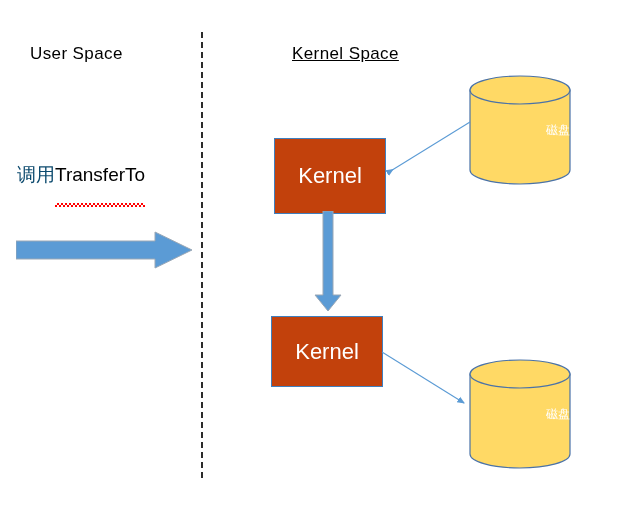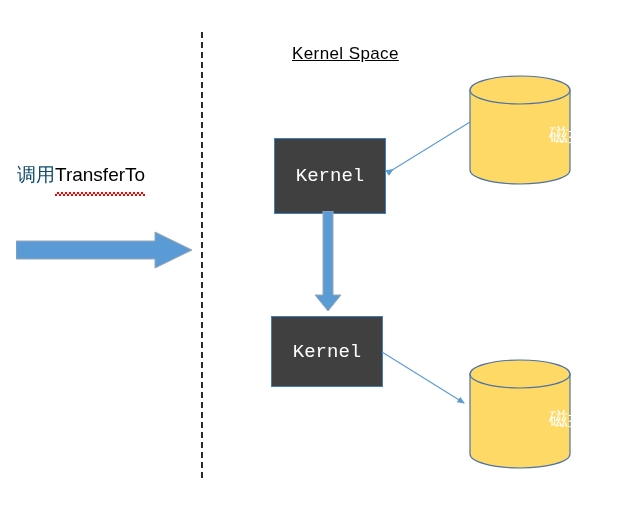--- a/index.html
+++ b/index.html
@@ -45,21 +45,21 @@
     top: 162px;
     font-size: 19px;
     color: #000000;
     white-space: nowrap;
     font-family: "Liberation Sans", sans-serif;
   }
   #call-label .cjk { color:#0c4a6e; }
   #call-label .misspelled {
     position: relative;
     color: #000000;
-    padding-bottom: 8px;
+    padding-bottom: 19px;
   }
   #call-label .misspelled::after {
     content: "";
     position: absolute;
     left: 0;
     right: 0;
     bottom: -3px;
     height: 4px;
     background-image:
       radial-gradient(circle at 1px 3px, #ff0000 1.1px, rgba(255,0,0,0) 1.4px),
@@ -73,28 +73,28 @@
     position: absolute;
     left: 16px;
     top: 230px;
     width: 177px;
     height: 40px;
   }
 
   
   .kernel-box {
     position: absolute;
-    background: #404040;
+    background: #c2410c;
     border: 1px solid #3f7fbe;
     color: #ffffff;
-    font-size: 19px;
+    font-size: 22px;
     display: flex;
     align-items: center;
     justify-content: center;
-    font-family: Liberation Mono, monospace;
+    font-family: Liberation Sans, sans-serif;
   }
   #kernel-box-top    { left: 274px; top: 138px; width: 110px; height: 74px; }
   #kernel-box-bottom { left: 271px; top: 316px; width: 110px; height: 69px; }
 
   
   #kernel-flow-arrow {
     position: absolute;
     left: 311px;
     top: 211px;
     width: 34px;
@@ -108,41 +108,41 @@
     height: 108px;
   }
   #disk-top    { left: 470px; top: 76px; }
   #disk-bottom { left: 470px; top: 360px; }
   .disk svg { display:block; overflow: visible; }
   .disk-label {
     position: absolute;
     left: 0;
     width: 100%;
     top: 46px;
-    text-align: center;
+    text-align: right;
     color: #ffffff;
-    font-size: 19px;
+    font-size: 12px;
     pointer-events: none;
     font-family: "Liberation Sans", sans-serif;
-    margin-left: 48px;
   }
 
   
   .connector {
     position: absolute;
     overflow: visible;
   }
   #connector-top    { left: 380px; top: 115px; width: 95px; height: 65px; }
   #connector-bottom { left: 378px; top: 345px; width: 95px; height: 68px; }
 </style>
 </head>
 <body>
 
 <div id="canvas">
 
+  <div class="lbl" id="user-space-label">User Space</div>
 
   <div class="lbl" id="kernel-space-label">Kernel Space</div>
 
   <div id="divider"></div>
 
   <div id="call-label">
     <span class="cjk">调用</span><span class="misspelled">TransferTo</span>
   </div>
 
   <div id="call-arrow">

